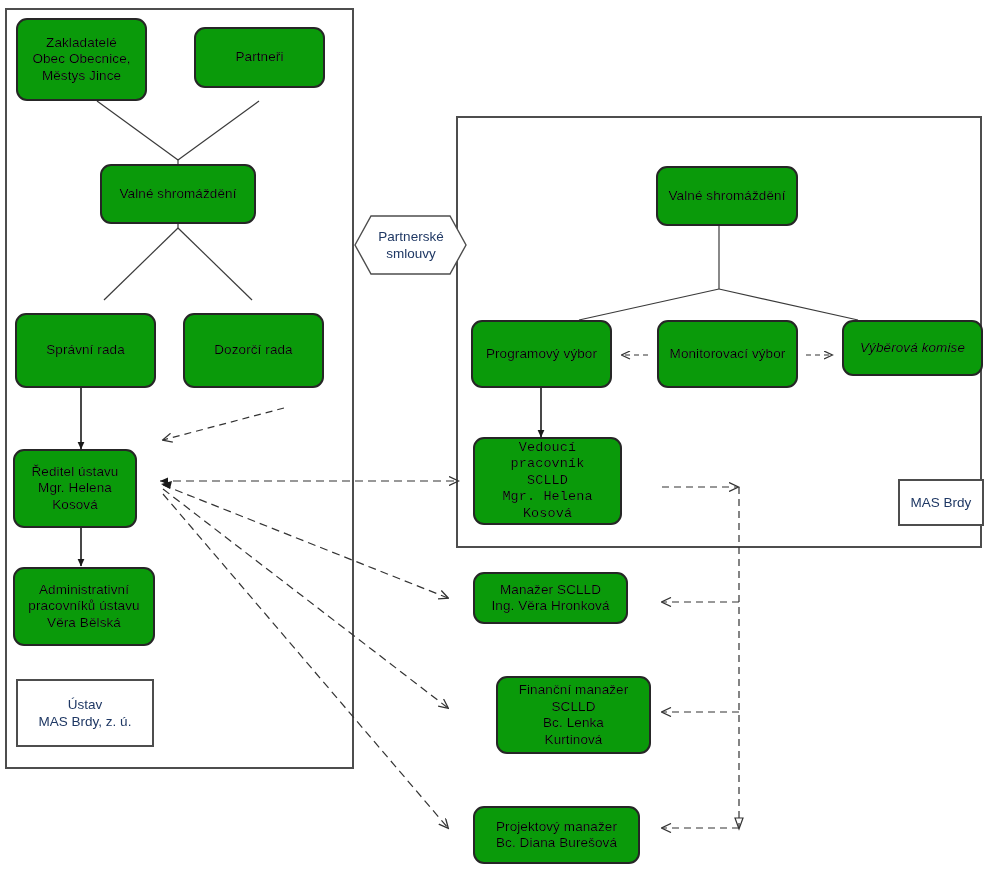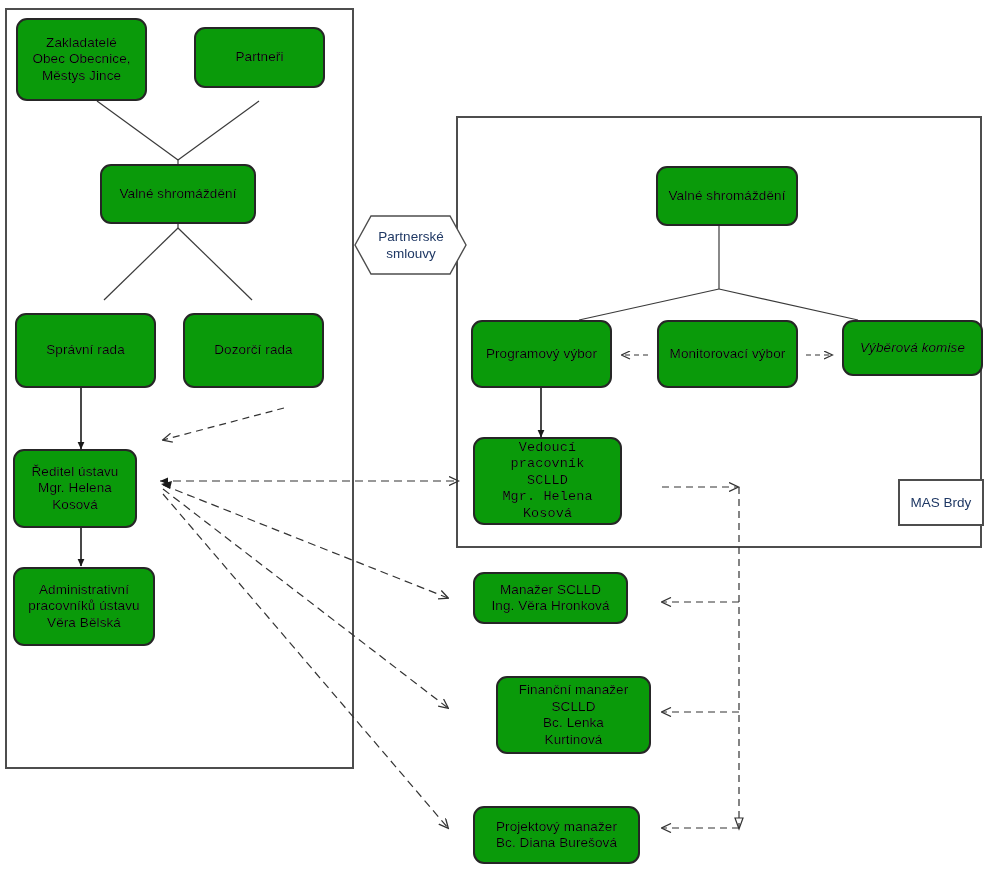--- a/index.html
+++ b/index.html
@@ -170,20 +170,22 @@
   <div class="node" style="left:183px; top:313px; width:141px; height:75px;">Dozorčí rada</div>
 
   <div class="node" style="left:13px; top:449px; width:124px; height:79px;">Ředitel ústavu
 Mgr. Helena
 Kosová</div>
 
   <div class="node" style="left:13px; top:567px; width:142px; height:79px;">Administrativní
 pracovníků ústavu
 Věra Bělská</div>
 
+  <div class="legend" style="left:16px; top:679px; width:138px; height:68px;">Ústav
+MAS Brdy, z. ú.</div>
 
   <div class="hexlabel" style="left:365px; top:222px; width:92px; height:46px;">Partnerské
 smlouvy</div>
 
   <div class="node" style="left:656px; top:166px; width:142px; height:60px;">Valné shromáždění</div>
 
   <div class="node" style="left:471px; top:320px; width:141px; height:68px;text-align:center;">Programový výbor</div>
 
   <div class="node" style="left:657px; top:320px; width:141px; height:68px;">Monitorovací výbor</div>
 

